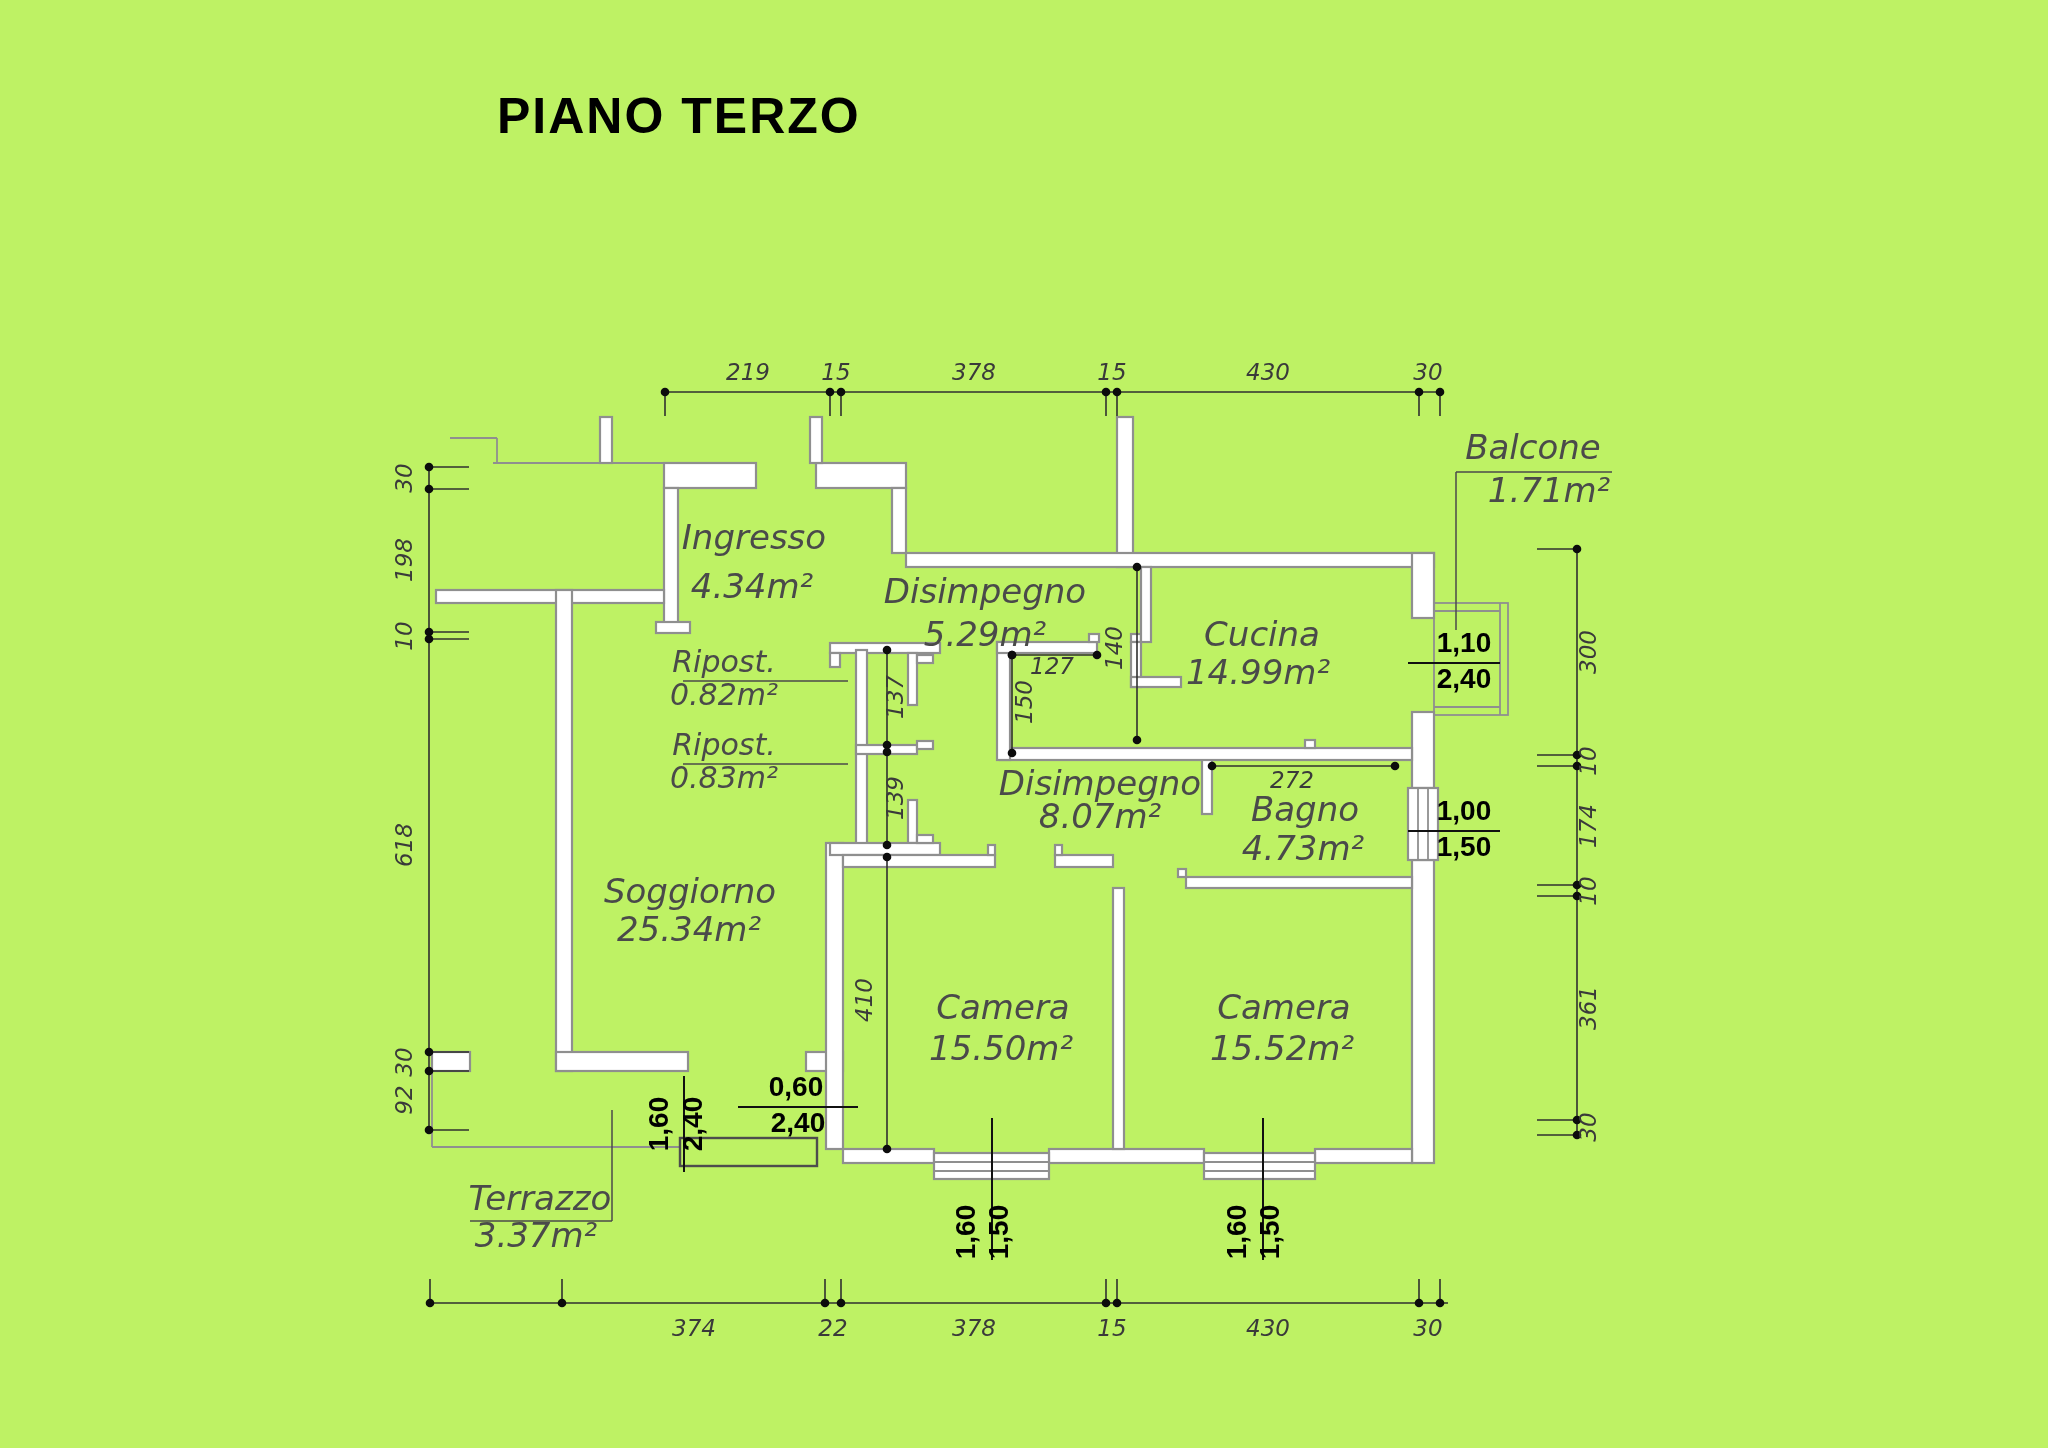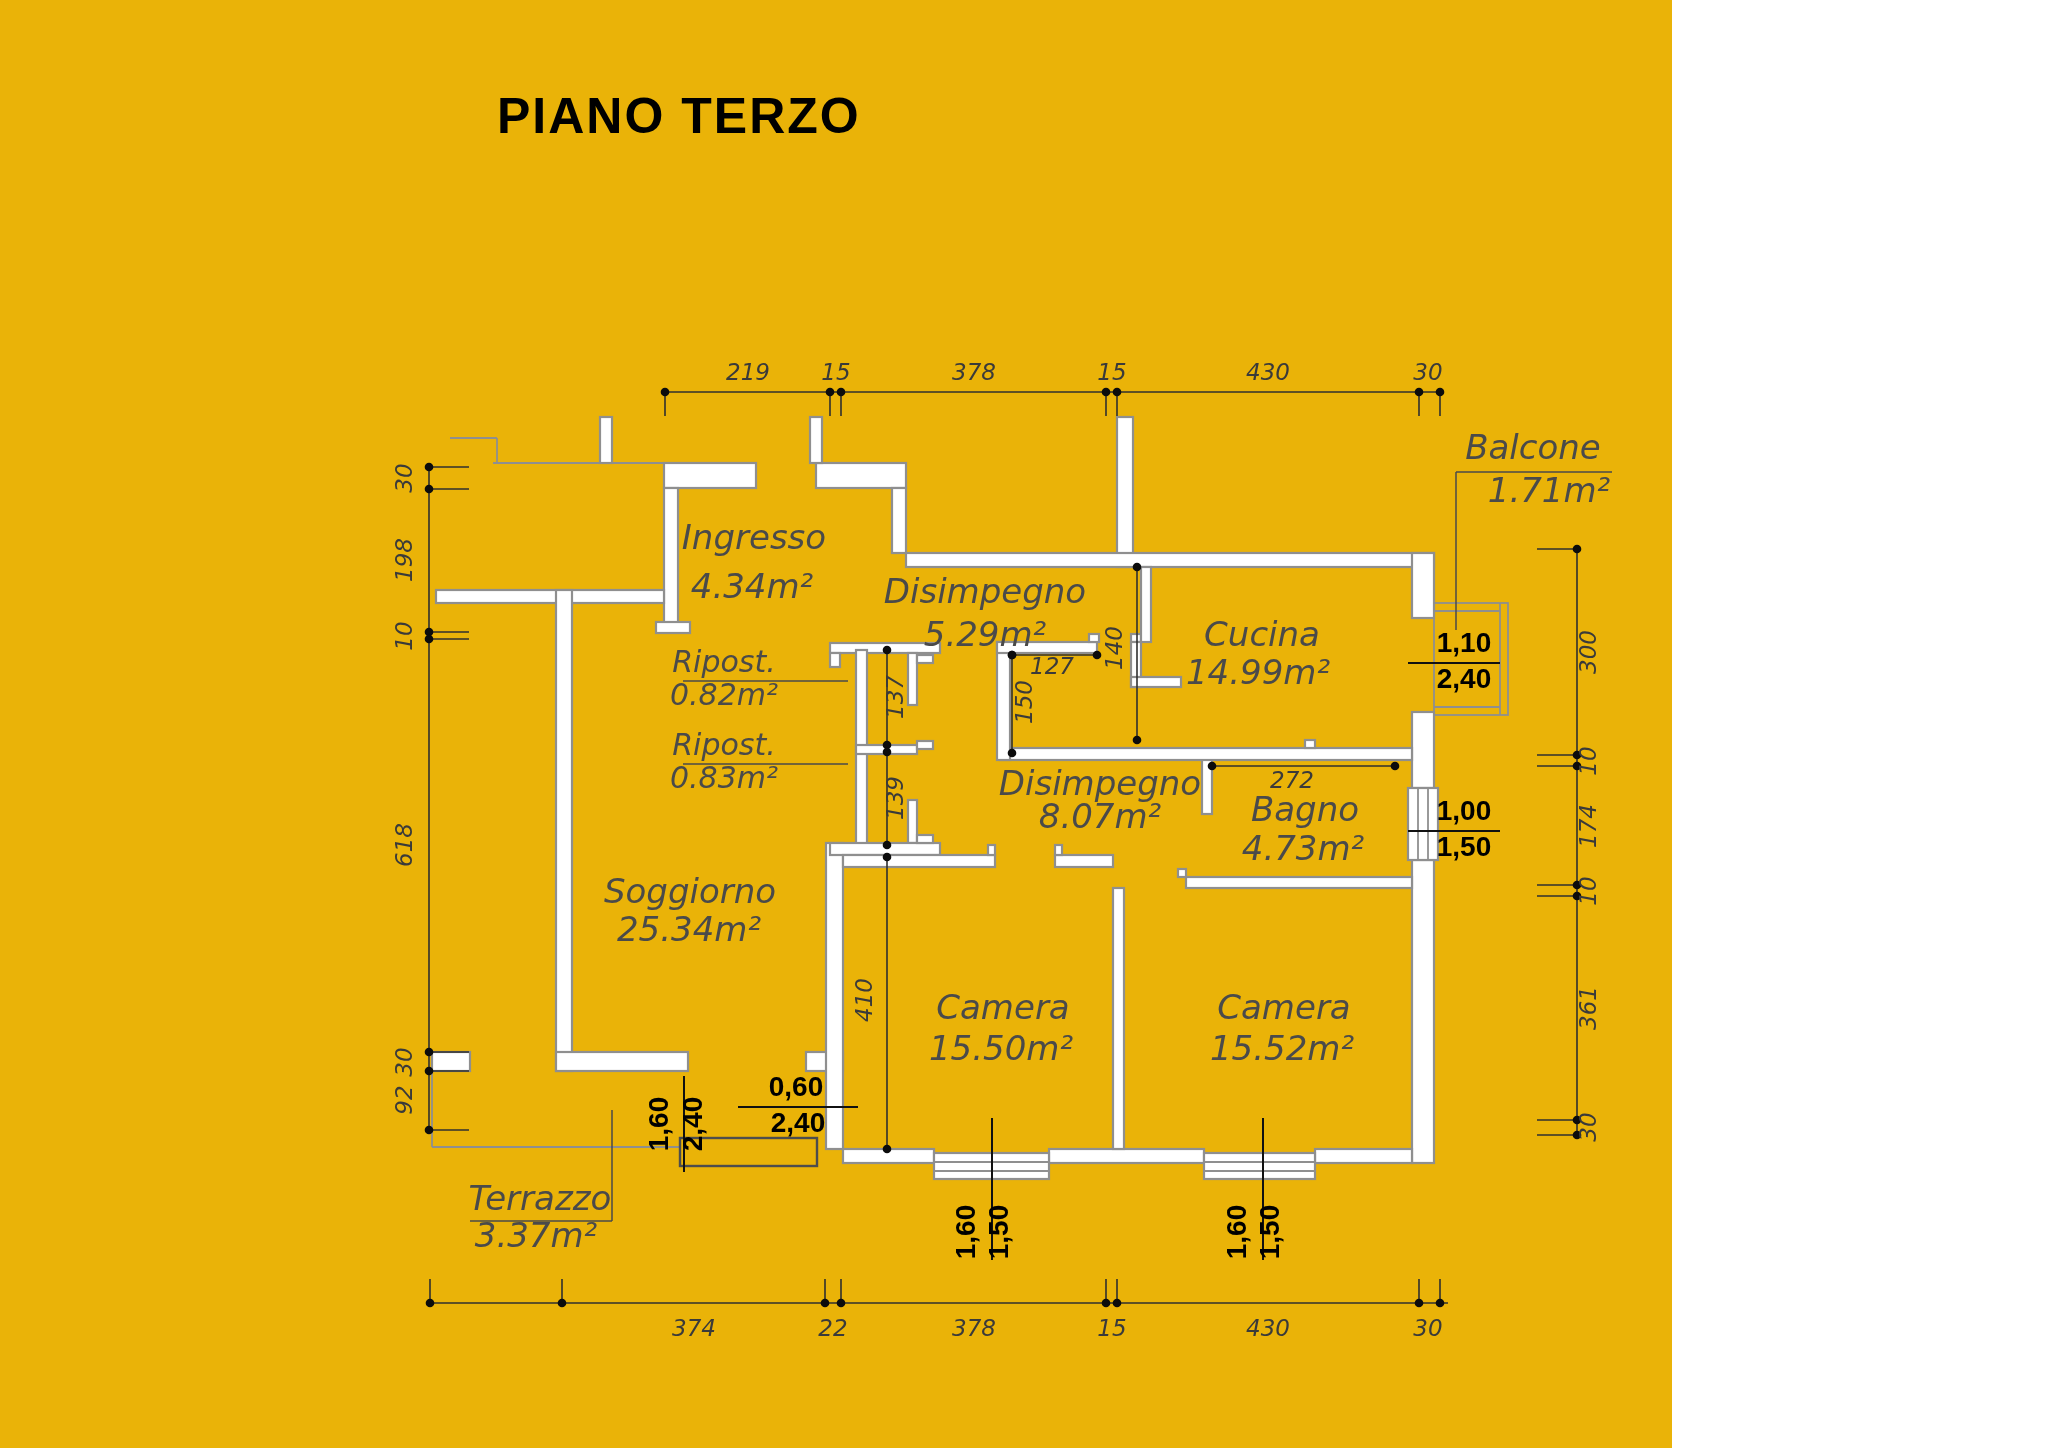--- a/index.html
+++ b/index.html
@@ -1,16 +1,16 @@
 <!DOCTYPE html>
 <html><head>
 <meta charset="utf-8">
 <style>
   html,body{margin:0;padding:0;background:#ffffff;}
-  #stage{position:relative;width:1672px;height:1448px;background:#eab308;overflow:hidden;}
+  #stage{position:relative;width:2048px;height:1448px;background:#bef264;overflow:hidden;}
   svg{position:absolute;left:0;top:0;}
   text{font-family:"DejaVu Sans",sans-serif;}
   .title{font-family:"Liberation Sans",sans-serif;font-size:50px;font-weight:600;fill:#000;letter-spacing:2px;}
   .room{font-style:italic;font-size:34px;fill:#4a4a4a;}
   .room-sm{font-style:italic;font-size:30px;fill:#4a4a4a;}
   .dim{font-style:italic;font-size:23px;fill:#3a3a3a;}
   .bold{font-family:"Liberation Sans",sans-serif;font-size:28px;font-weight:bold;fill:#000;}
   .wall{fill:#ffffff;stroke:#8f8f8f;stroke-width:2.2;}
   .thin{fill:none;stroke:#8f8f8f;stroke-width:1.8;}
   .step{fill:none;stroke:#4d4d4d;stroke-width:2.4;}

